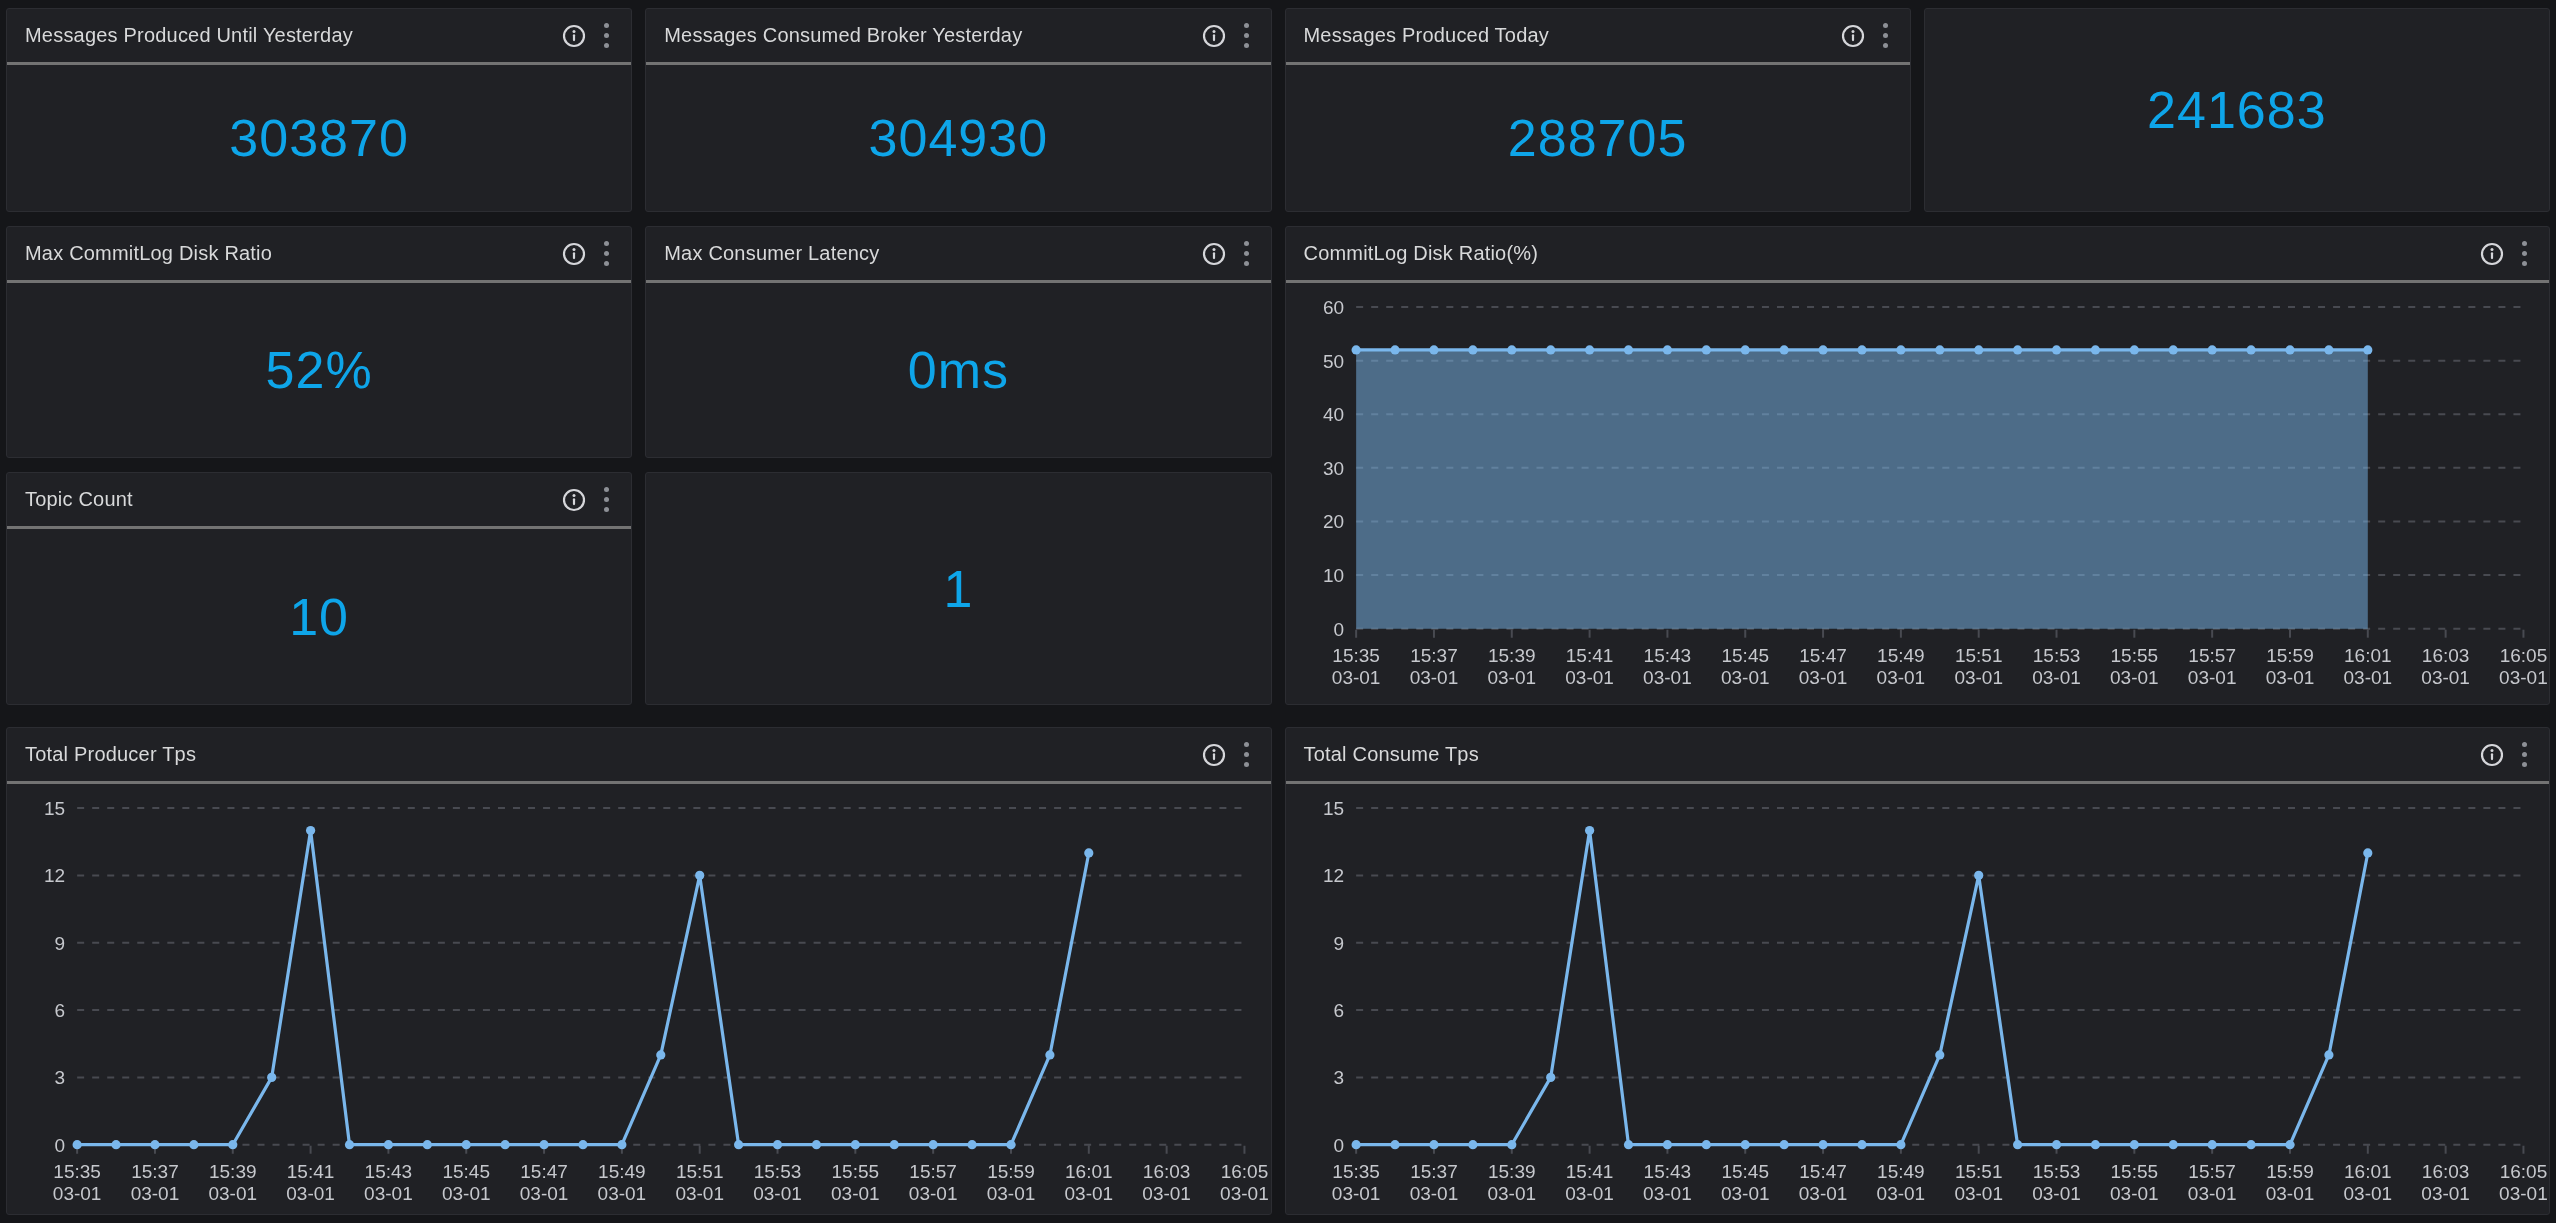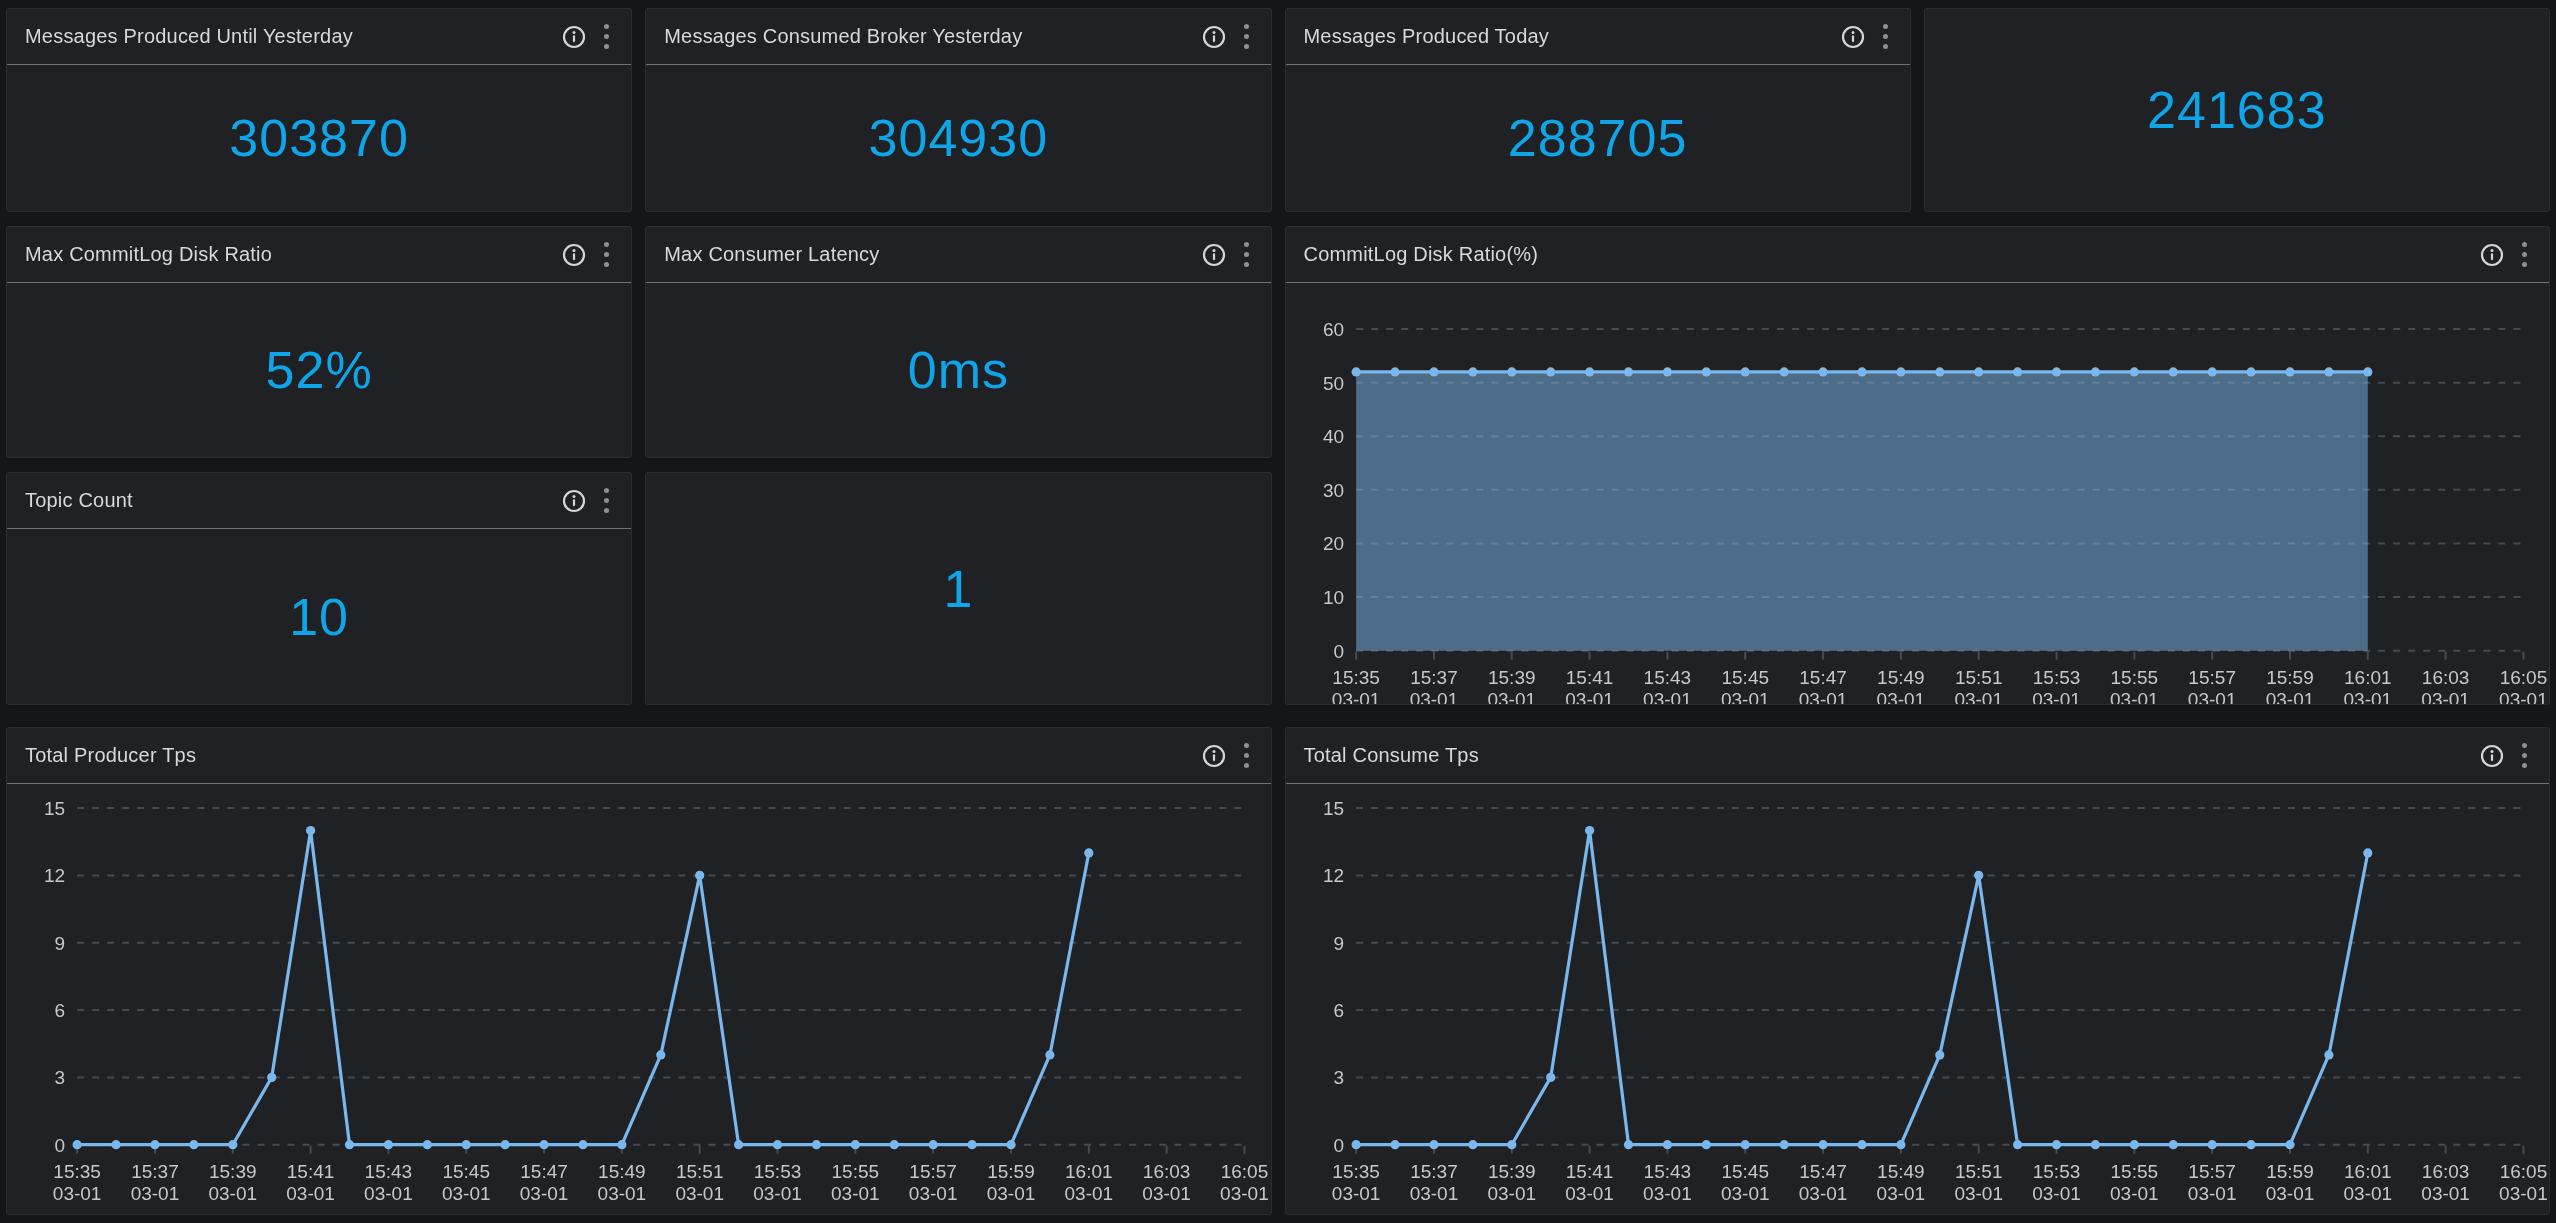--- a/index.html
+++ b/index.html
@@ -19,29 +19,29 @@
   }
   .panel {
     background:#202125;
     border:1px solid #2c2d32;
     border-radius:3px;
     display:flex;
     flex-direction:column;
     overflow:hidden;
   }
   .span2col { grid-column:span 2;margin-top:8px; }
-  .chart-tall { grid-column:3/5; grid-row:2/4;gap:22px; }
+  .chart-tall { grid-column:3/5; grid-row:2/4; }
   .panel-header {
     height:56px;
     flex:0 0 56px;
     display:flex;
     align-items:center;
     justify-content:space-between;
     padding:0 20px 0 18px;
-    border-bottom:1px solid #737373;
+    border-bottom:3px solid #737373;
   }
   .panel-title {
     font-size:20px;
     font-weight:500;
     color:#d8d9da;
     letter-spacing:.2px;
     white-space:nowrap;
   }
   .panel-actions { display:flex; align-items:center; gap:16px; }
   .icon-btn { display:flex; align-items:center; justify-content:center; cursor:pointer; }

